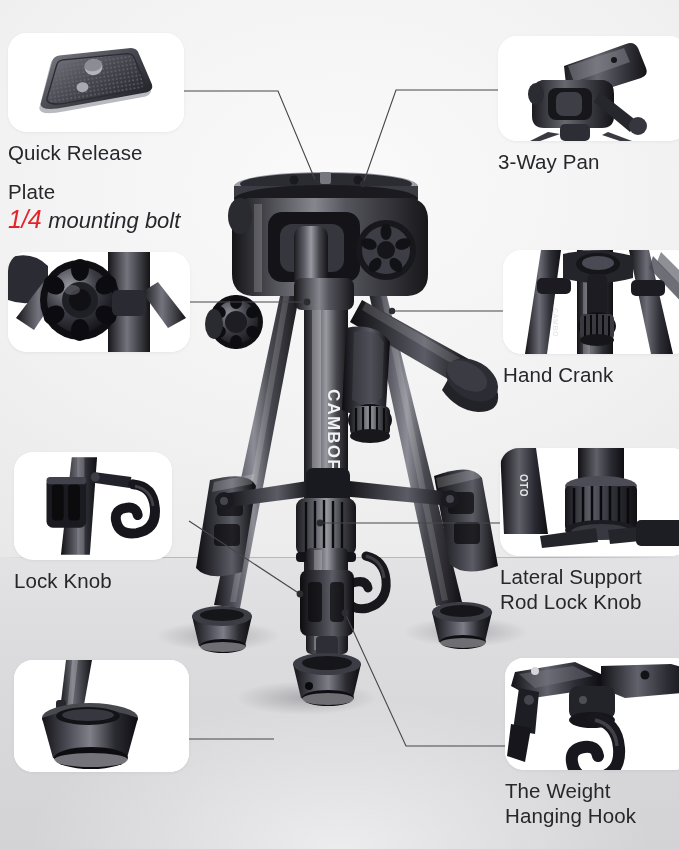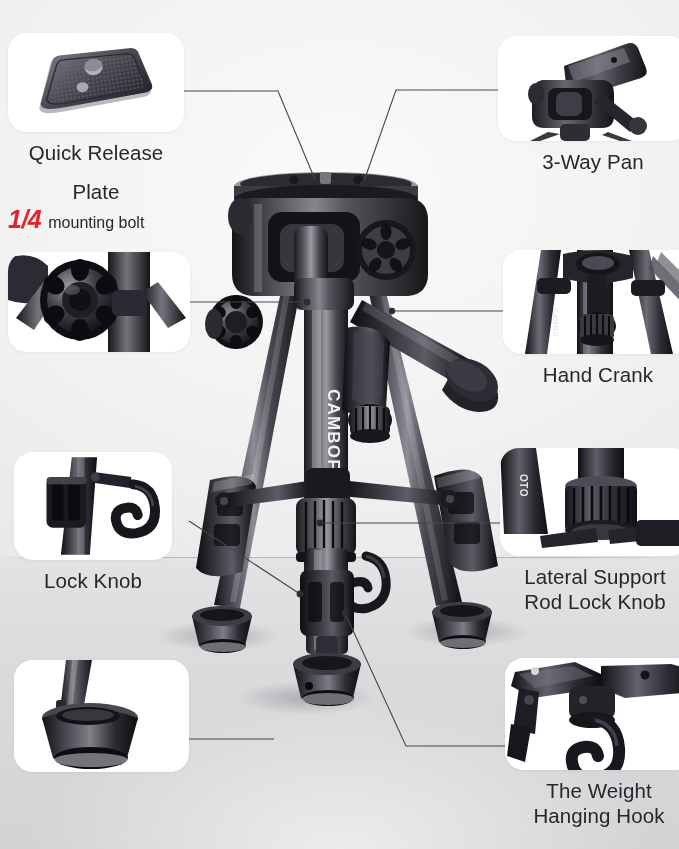--- a/index.html
+++ b/index.html
@@ -50,31 +50,31 @@
   }
   .panel svg { display:block; width:100%; height:100%; }
   .cap {
     color:#27272b;
     font-size:20.5px;
     line-height:25px;
     letter-spacing:.1px;
     margin-top:8px;
     white-space:pre-line;
   }
-  .cap.c  { text-align:center; }
+  .cap.c  { text-align:left; }
 
   .frac {
     color:#e3242b;
-    font-weight:bold;
+    font-weight:normal;
     font-style:italic;
     font-size:25px;
     letter-spacing:-.5px;
   }
   .bolt-line { margin-top:1px; display:flex; align-items:baseline; gap:7px; }
-  .bolt-line .rest { color:#27272b; font-size:16px; }
+  .bolt-line .rest { color:#27272b; font-size:22px;font-style:italic; }
 
   
   #co-qrp   { left:8px;   top:33px;  width:176px; }
   #co-pan   { left:498px; top:36px;  width:190px; }
   #co-elev  { left:8px;   top:252px; width:182px; }
   #co-crank { left:503px; top:250px; width:190px; }
   #co-lock  { left:14px;  top:452px; width:158px; }
   #co-lat   { left:500px; top:448px; width:190px; }
   #co-mats  { left:14px;  top:660px; width:175px; }
   #co-hook  { left:505px; top:658px; width:188px; }

